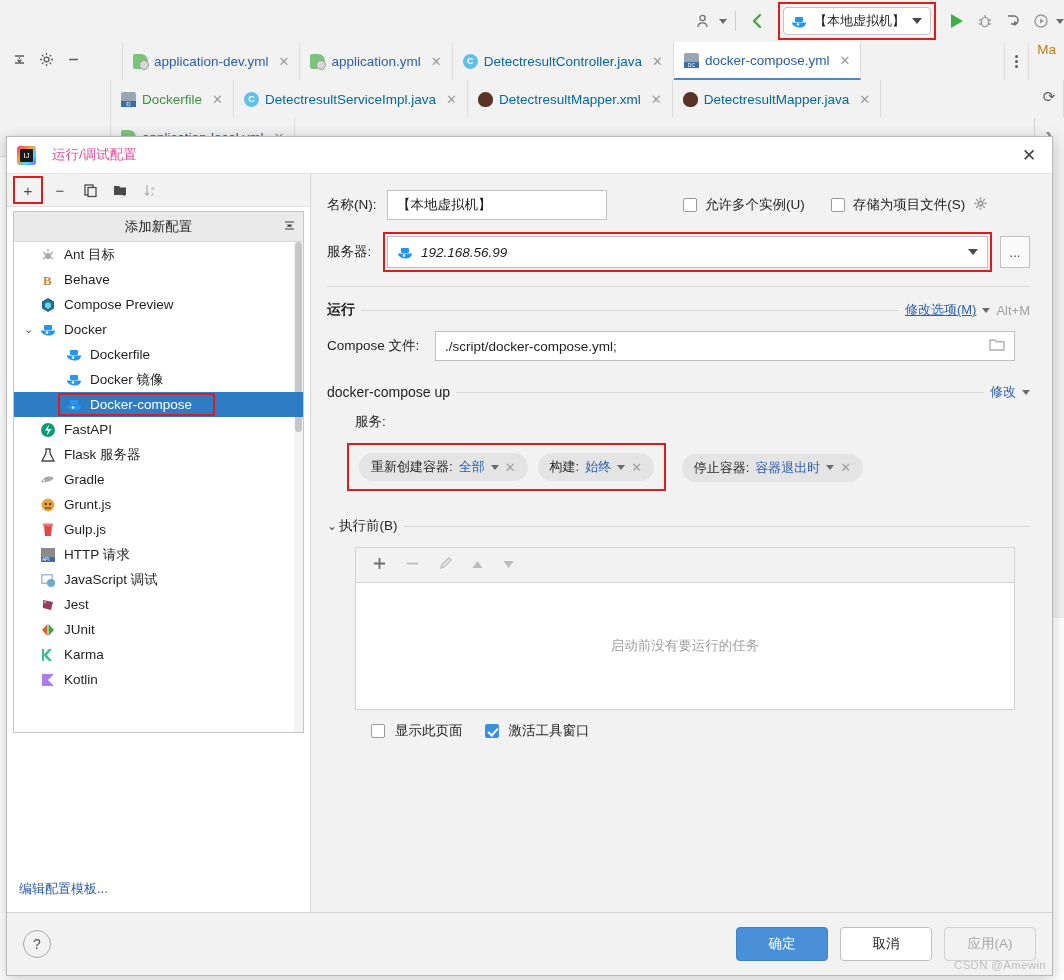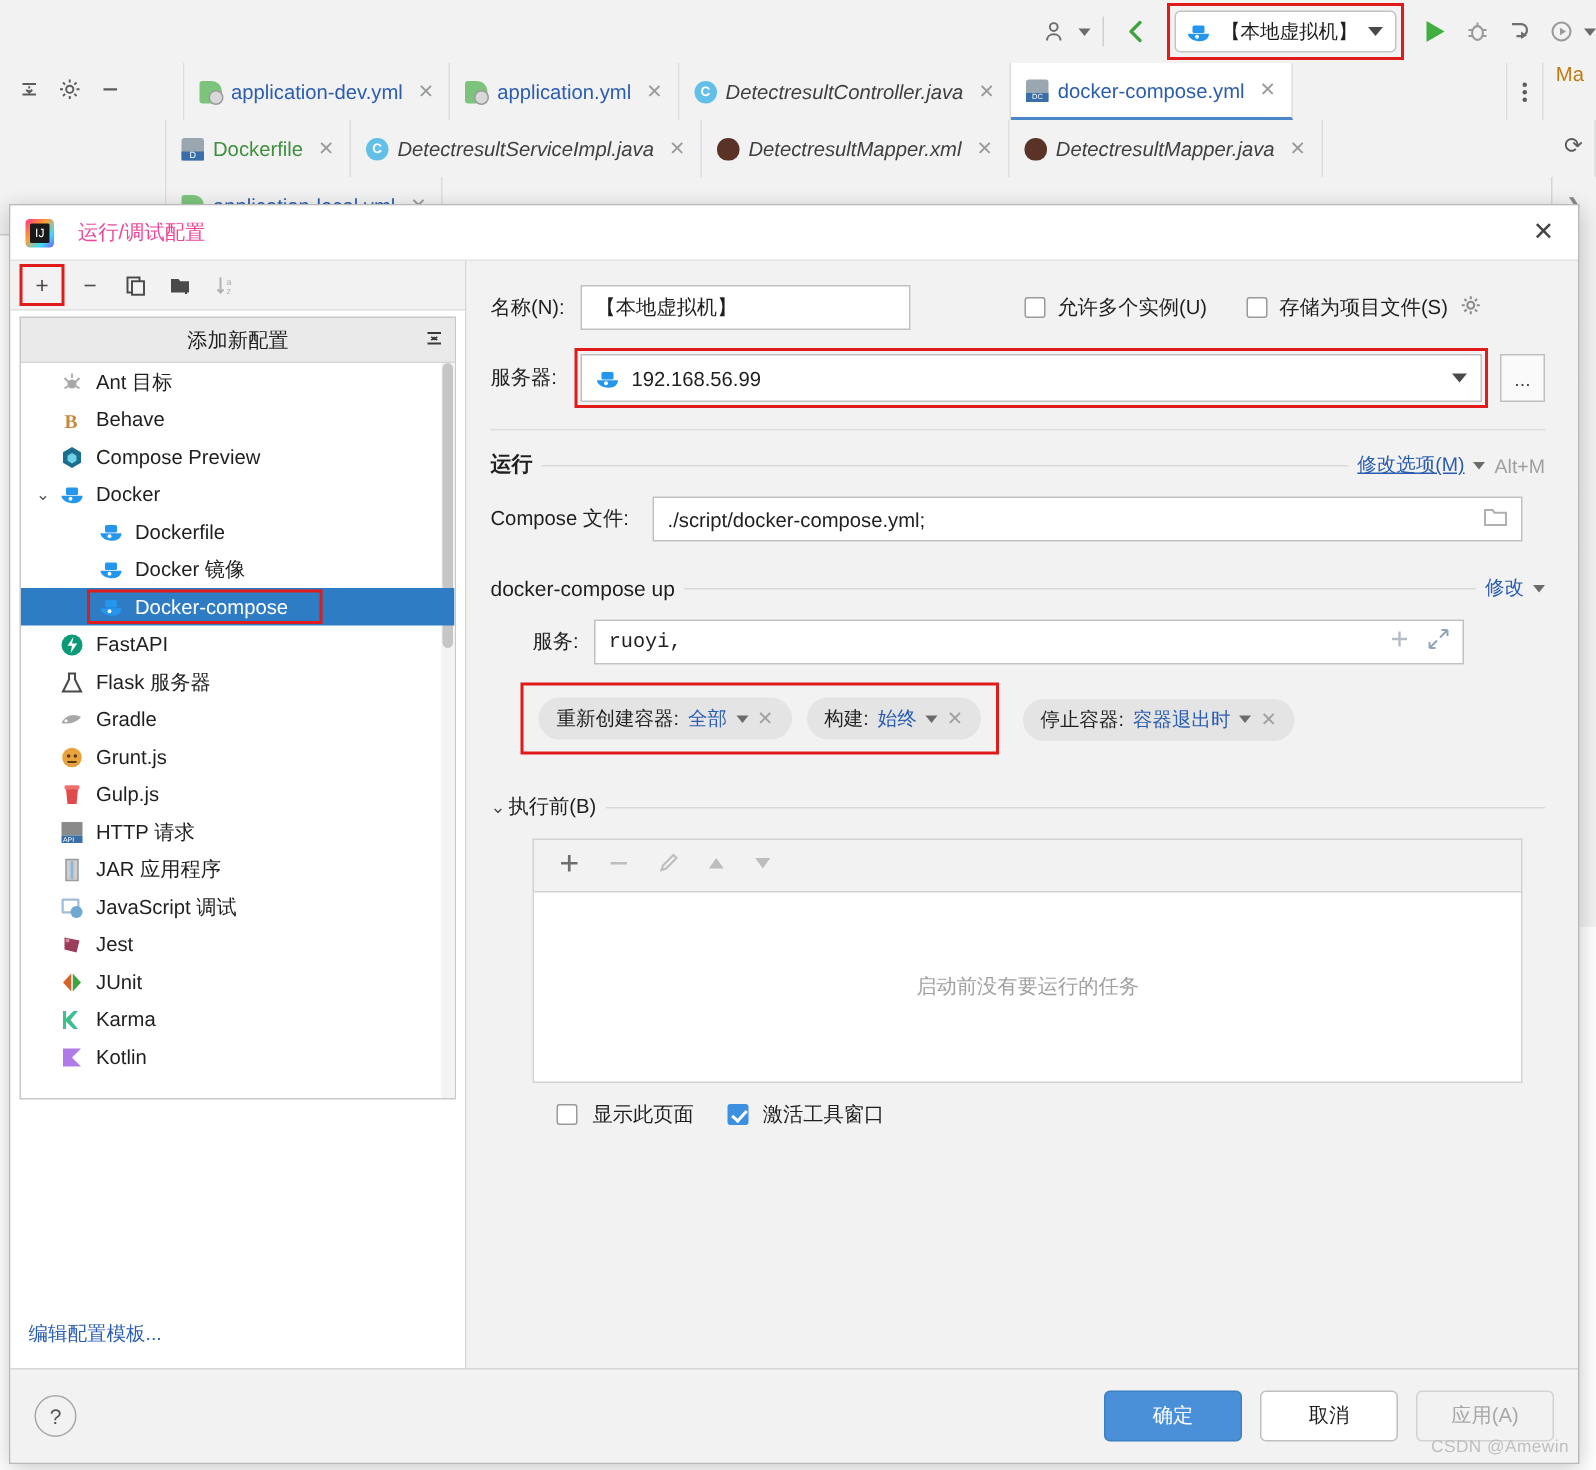--- a/index.html
+++ b/index.html
@@ -60,21 +60,21 @@
   .tabrow.r3 { top: 118px; }
   .tab {
     display: flex; align-items: center; gap: 6px; padding: 0 10px;
     border-right: 1px solid #dcdcdc; background: #f2f2f2;
     font-size: 13.5px; white-space: nowrap; color: #2b2b2b;
   }
   .tab.active { background: #ffffff; border-bottom: 2px solid #4a86c8; }
   .tab .xclose { color: #9a9a9a; font-size: 13px; margin-left: 4px; }
   .tab .fname.blue { color: #2a5db0; }
   .tab .fname.green { color: #3f8f3f; }
-  .tab .fname.dark { color: #404040; font-style: italic; }
+  .tab .fname.dark { color: #0369a1; }
   .tabrow .spacer { flex: 1; border-right: 1px solid #dcdcdc; }
   .tab-lead {
     width: 110px; display: flex; align-items: center; gap: 12px;
     padding-left: 12px; color: #5c5c5c; border-right: 1px solid #dcdcdc;
     background: #f2f2f2;
   }
   .kebab { display: flex; flex-direction: column; gap: 2px; }
   .kebab i { width: 3px; height: 3px; background: #5c5c5c; border-radius: 50%; }
   .ma-text { padding: 0 8px; color: #c07c14; font-size: 13.5px; }
 
@@ -228,21 +228,21 @@
   }
   .cb.checked {
     background: #3d8fe0; border-color: #3d8fe0; position: relative;
   }
   .cb.checked::after {
     content: ""; position: absolute; left: 4px; top: 1px; width: 4px; height: 8px;
     border: solid #fff; border-width: 0 2px 2px 0; transform: rotate(42deg);
   }
   .gear { color: #8c8c8c; font-size: 14px; }
 
-  .server-hl { border: 2px solid #e01b1b; padding: 2px; display: flex; flex: 1; }
+  .server-hl { border: 2px solid #e01b1b; padding: 2px; display: flex; flex: 1; font-style: italic; }
   .combo {
     flex: 1; height: 32px; background: #fff; border: 1px solid #c0c0c0;
     display: flex; align-items: center; padding: 0 9px; gap: 8px;
     font-size: 13.5px; box-sizing: border-box;
   }
   .combo .arrow { margin-left: auto; }
   .btn-ellipsis {
     width: 30px; height: 32px; border: 1px solid #c0c0c0; background: #fafafa;
     display: flex; align-items: center; justify-content: center;
     color: #444; font-size: 13px; margin-left: 8px; box-sizing: border-box;
@@ -612,27 +612,20 @@
                 <div class="cfg-item">
                   <span class="cfg-ic"><svg width="16" height="16" viewBox="0 0 16 16">
                       <rect x="1" y="1" width="14" height="9" fill="#8a8a8a"></rect>
                       <rect x="1" y="10" width="14" height="5" fill="#3a6ea8"></rect>
                       <text x="2" y="14.2" font-size="4.6" fill="#fff" font-family="Liberation Sans,sans-serif">API</text>
                     </svg></span>
                   <span>HTTP 请求</span>
                 </div>
                 <div class="cfg-item">
                   <span class="cfg-ic"><svg width="16" height="16" viewBox="0 0 16 16">
-                      <rect x="4" y="1" width="8" height="14" fill="#cfcfcf" stroke="#9a9a9a"></rect>
-                      <path d="M7 2h2v12H7z" fill="#8fb8d8"></path>
-                    </svg></span>
-                  <span>JAR 应用程序</span>
-                </div>
-                <div class="cfg-item">
-                  <span class="cfg-ic"><svg width="16" height="16" viewBox="0 0 16 16">
                       <rect x="1" y="2" width="12" height="10" rx="1" fill="#9fbdd6"></rect>
                       <rect x="2.5" y="3.5" width="9" height="7" fill="#fff"></rect>
                       <circle cx="11" cy="11" r="4" fill="#6fa8d0"></circle>
                     </svg></span>
                   <span>JavaScript 调试</span>
                 </div>
                 <div class="cfg-item">
                   <span class="cfg-ic"><svg width="16" height="16" viewBox="0 0 16 16">
                       <path d="M3 3l10 2-2 8-8-2z" fill="#9a3c5a"></path>
                       <circle cx="5" cy="5" r="1.4" fill="#d88aa0"></circle>
@@ -736,35 +729,20 @@
           <span class="stitle" style="font-weight:normal">docker-compose up</span>
           <span class="srule"></span>
           <span class="sright">
             <span class="link">修改</span>
             <span class="caret-sm"></span>
           </span>
         </div>
 
         <div class="row" style="padding-left:28px">
           <span class="lbl">服务:</span>
-          <div class="txtfield mono" style="flex:1;max-width:580px;margin-left:10px">
-            <span>ruoyi,</span>
-            <span style="margin-left:auto;display:flex;gap:12px;color:#b6bcc4">
-              <span>
-                <svg width="14" height="14" viewBox="0 0 14 14">
-                    <path d="M7 2v10M2 7h10" stroke="#b6bcc4" stroke-width="1.6"></path>
-                  </svg>
-              </span>
-              <span>
-                <svg width="14" height="14" viewBox="0 0 14 14">
-                    <path d="M13 1L8 6M13 1v4M13 1h-4M1 13l5-5M1 13V9M1 13h4" fill="none" stroke="#8fa3bb" stroke-width="1.3"></path>
-                  </svg>
-              </span>
-            </span>
-          </div>
         </div>
 
         <div style="padding-left:20px;margin-top:4px">
           <div class="chip-hl">
             <span class="chip">
               <span>重新创建容器:</span>
               <span class="val">全部</span>
               <span class="caret-sm"></span>
               <span class="x">✕</span>
             </span>

